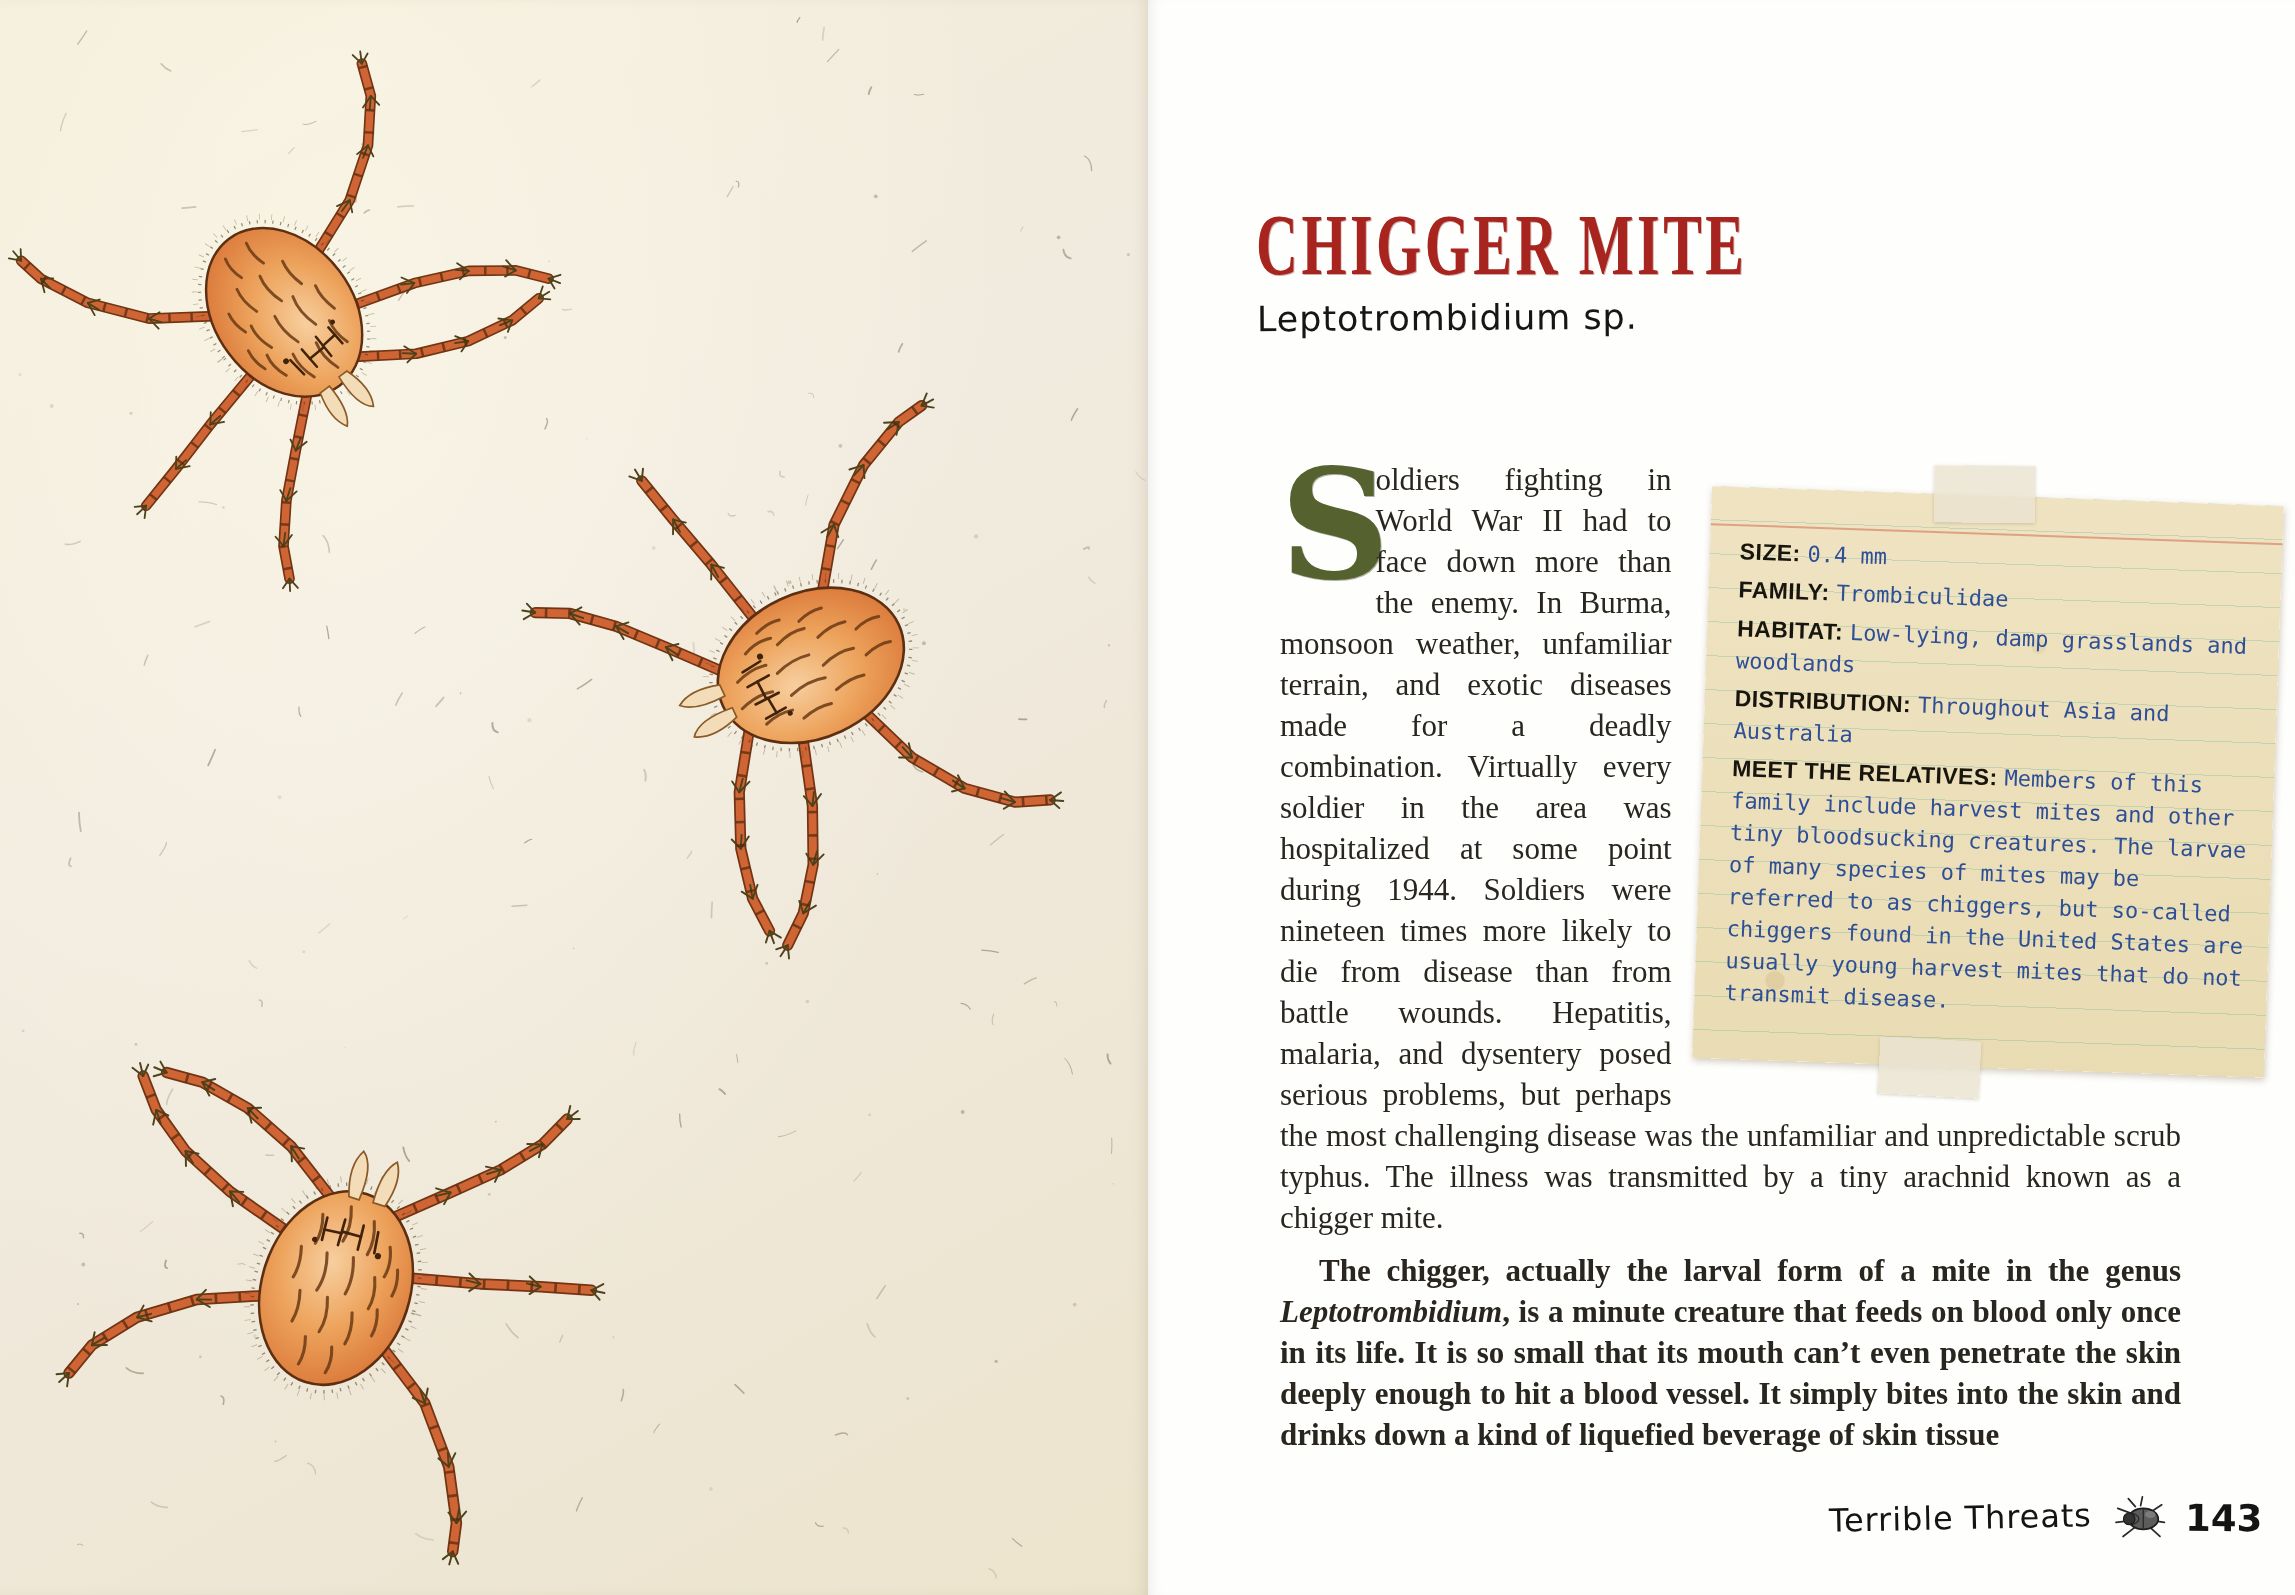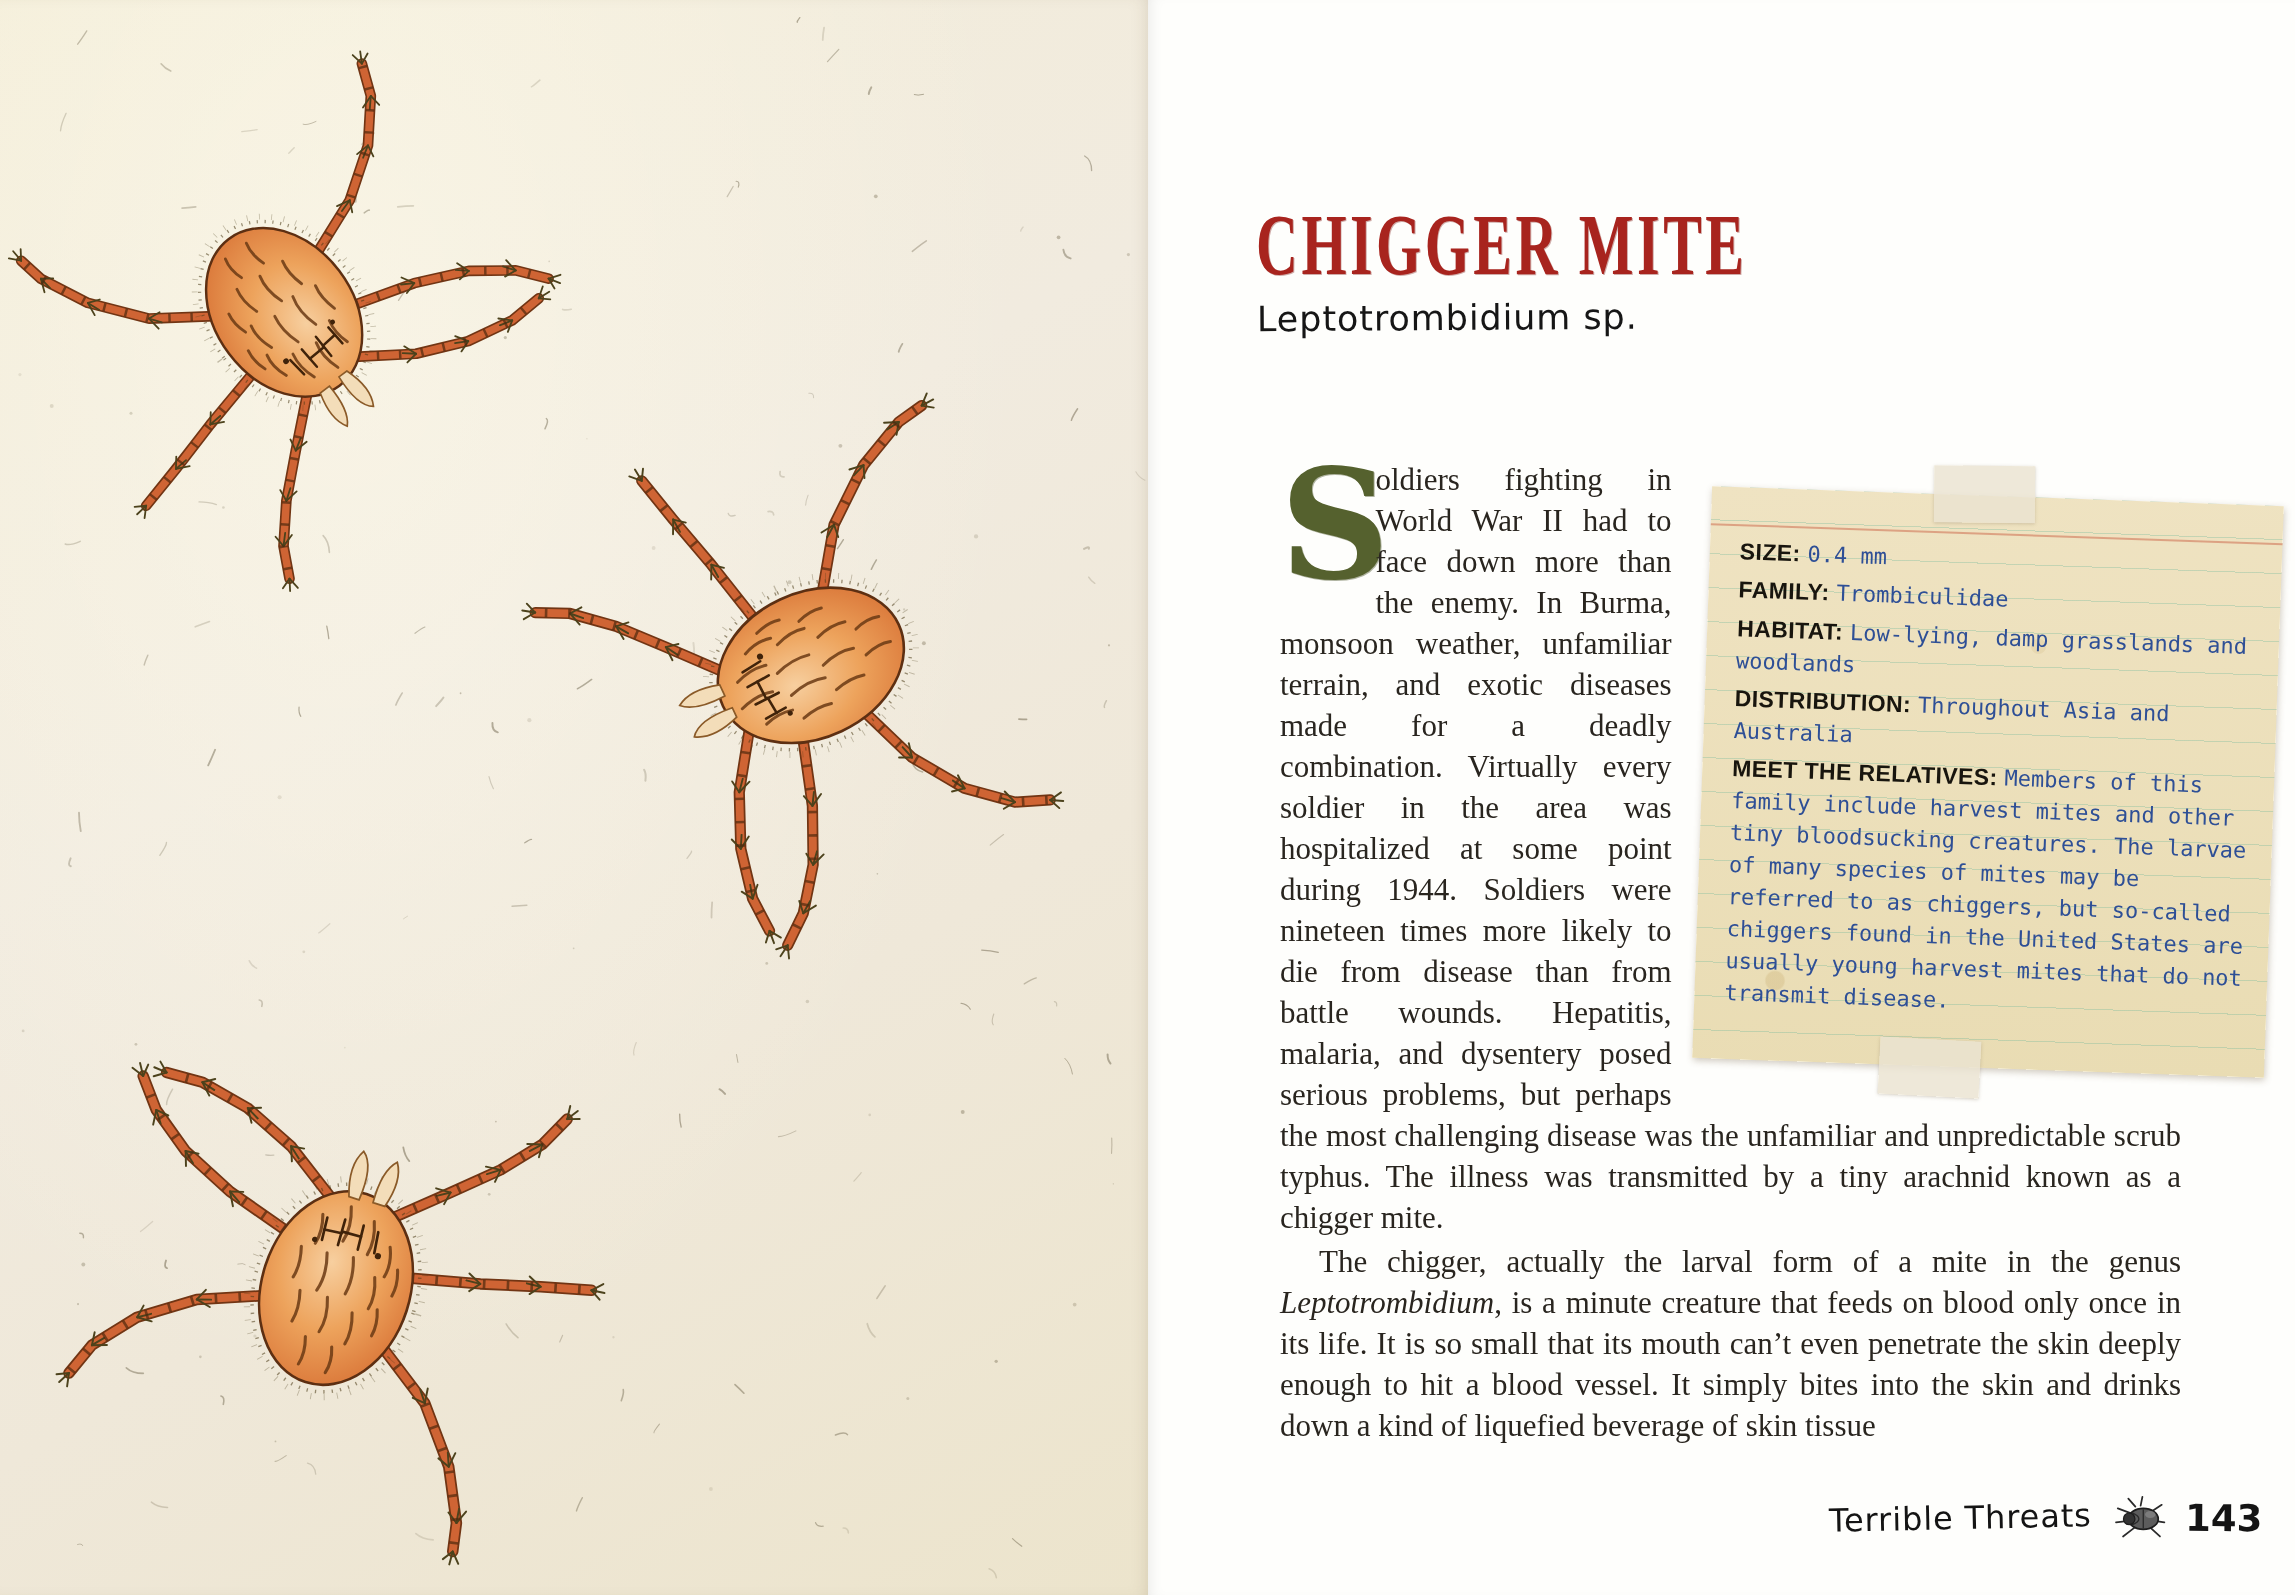--- a/index.html
+++ b/index.html
@@ -19,21 +19,21 @@
     font-size:58px;letter-spacing:3.5px;line-height:1;
     transform:scaleY(1.48);transform-origin:left top;
     color:#a8241e;text-shadow:0.9px 0.9px 0 rgba(120,20,15,.35);}
   .subtitle{position:absolute;left:109px;top:298px;
     font-family:"DejaVu Sans",sans-serif;font-size:35px;letter-spacing:0.9px;
     color:#161616;transform:rotate(-.4deg);}
 
   .body-text{position:absolute;left:132px;top:459px;width:901px;
     font-size:31px;line-height:41px;color:#29251f;text-align:justify;}
   .para{margin:0;}
-  .p2{text-indent:39px;margin-top:3px;}
+  .p2{text-indent:39px;margin-top:12px;font-weight:bold;}
   .dropcap{float:left;font-family:"DejaVu Serif",serif;font-weight:700;
     font-size:152px;line-height:122px;color:#55612e;
     width:92px;margin:5.3px 3.5px 0 0;text-shadow:0.9px 0.9px 0 rgba(60,70,25,.4);}
 
   .card-float{float:right;width:490px;height:572px;margin:37px 0 23px 19.4px;}
   .fact-card{position:relative;left:10.6px;width:572px;height:572px;box-sizing:border-box;
     padding:48px 23px 0 30px;transform:rotate(2deg);
     background-image:
       repeating-linear-gradient(to bottom, transparent 0 33px, rgba(96,178,150,.30) 33px 34px),
       radial-gradient(circle at 14% 86%, rgba(170,130,50,.16) 0 8.8px, transparent 10.6px),

